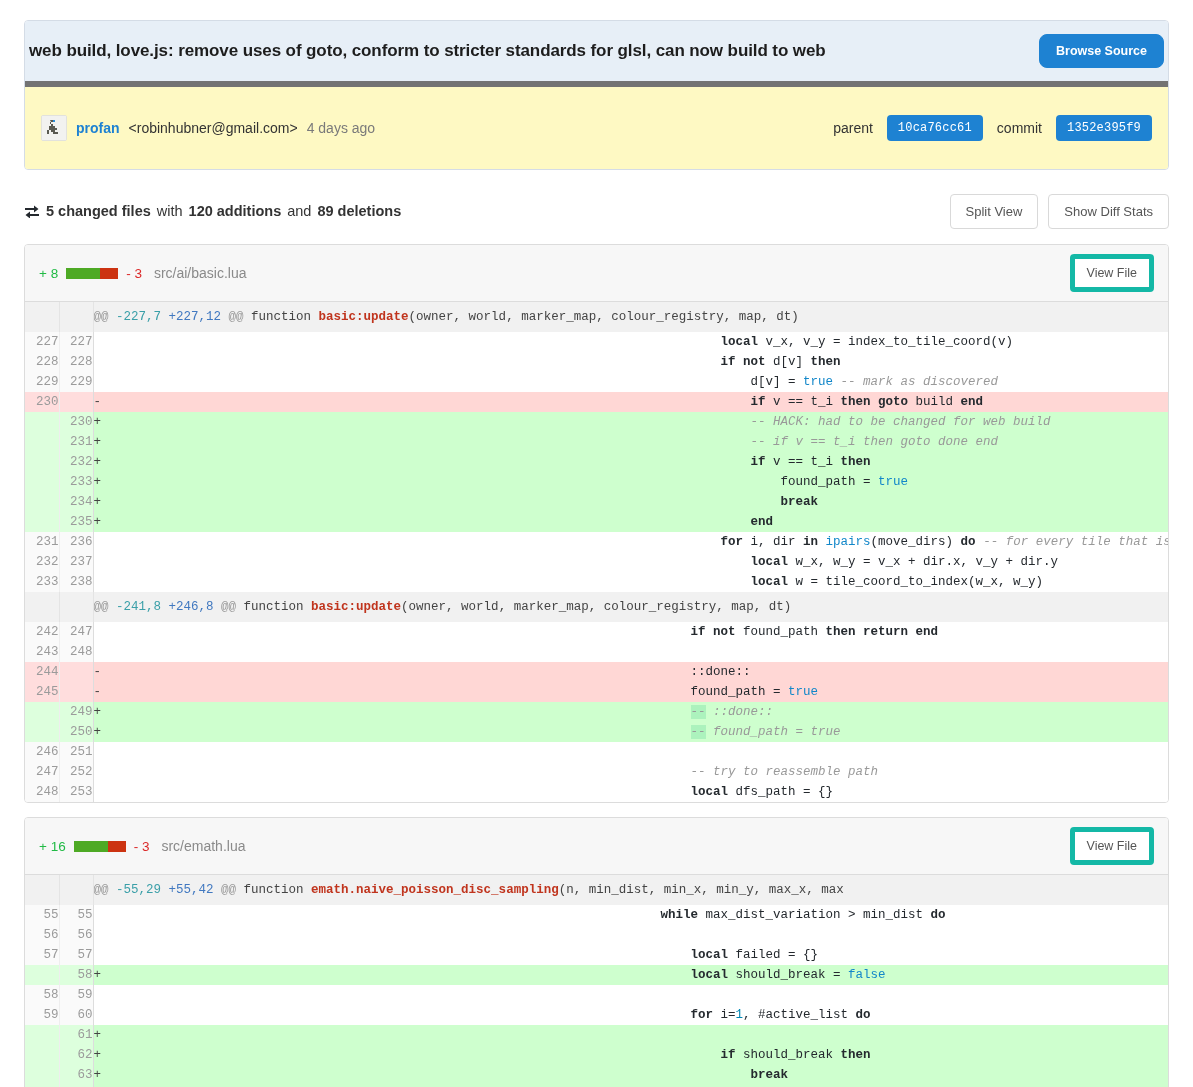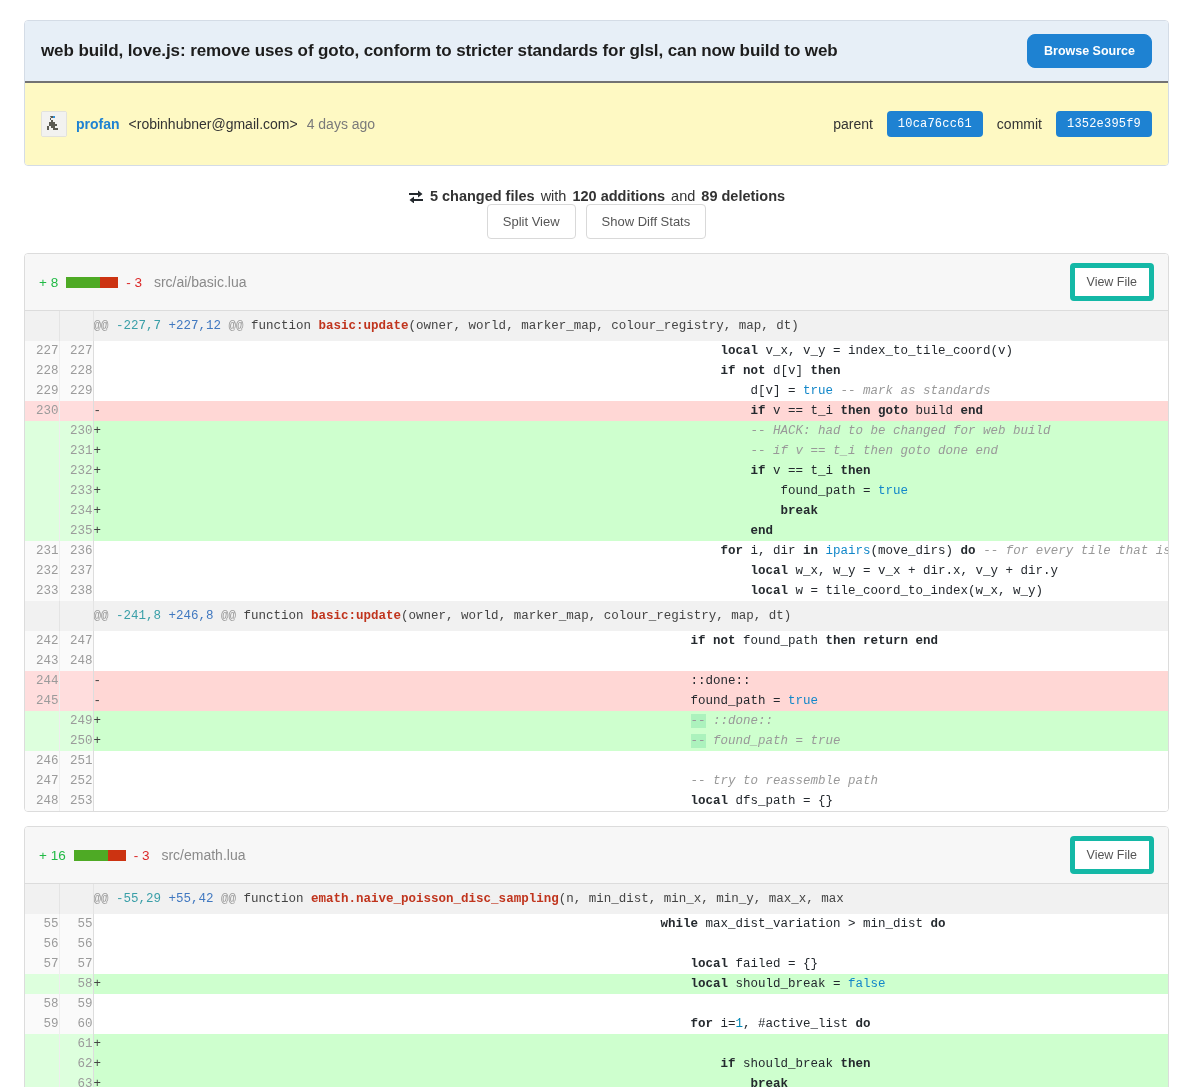--- a/index.html
+++ b/index.html
@@ -16,22 +16,22 @@
   
   .commit-card {
     margin-top: 20px;
     border: 1px solid #d4dce6;
     border-radius: 4px;
     overflow: hidden;
     background: #ffffff;
   }
   .commit-title-bar {
     background: #e7eff7;
-    border-bottom: 2px solid #737373;
-    padding: 13px 16px;
+    border-bottom: 6px solid #737373;
+    padding: 13px 4px;
     display: flex;
     align-items: center;
     justify-content: space-between;
     min-height: 60px;
   }
   .commit-title {
     font-size: 17px;
     font-weight: bold;
     color: #1d1d1d;
     line-height: 1.3;
@@ -82,21 +82,20 @@
     letter-spacing: 0.2px;
   }
 
   
   .diff-summary {
     margin-top: 22px;
     display: flex;
     align-items: center;
     justify-content: space-between;
     min-height: 38px;
-    flex-direction: column;
   }
   .diff-stat-text { font-size: 14.5px; color: #333; display: flex; align-items: center; gap: 6px;}
   .diff-stat-text b { font-weight: bold; }
   .diff-icon { display: inline-block; width: 16px; height: 14px; }
   .summary-actions { display: flex; gap: 10px; }
   .btn-default {
     background: #ffffff;
     color: #555555;
     border: 1px solid #d9d9d9;
     border-radius: 4px;
@@ -290,21 +289,21 @@
             <tr class="ctx">
               <td class="lnum">228</td>
               <td class="lnum second">228</td>
               <td class="marker"></td>
               <td class="code"><span class="plain">            </span><span class="kw">if not</span><span class="plain"> d[v] </span><span class="kw">then</span></td>
             </tr>
             <tr class="ctx">
               <td class="lnum">229</td>
               <td class="lnum second">229</td>
               <td class="marker"></td>
-              <td class="code"><span class="plain">                </span><span class="plain">d[v] = </span><span class="bool">true</span><span class="plain"> </span><span class="cm">-- mark as standards</span></td>
+              <td class="code"><span class="plain">                </span><span class="plain">d[v] = </span><span class="bool">true</span><span class="plain"> </span><span class="cm">-- mark as discovered</span></td>
             </tr>
             <tr class="del">
               <td class="lnum">230</td>
               <td class="lnum second"></td>
               <td class="marker">-</td>
               <td class="code"><span class="plain">                </span><span class="kw">if</span><span class="plain"> v == t_i </span><span class="kw">then goto</span><span class="plain"> build </span><span class="kw">end</span></td>
             </tr>
             <tr class="add">
               <td class="lnum"></td>
               <td class="lnum second">230</td>

